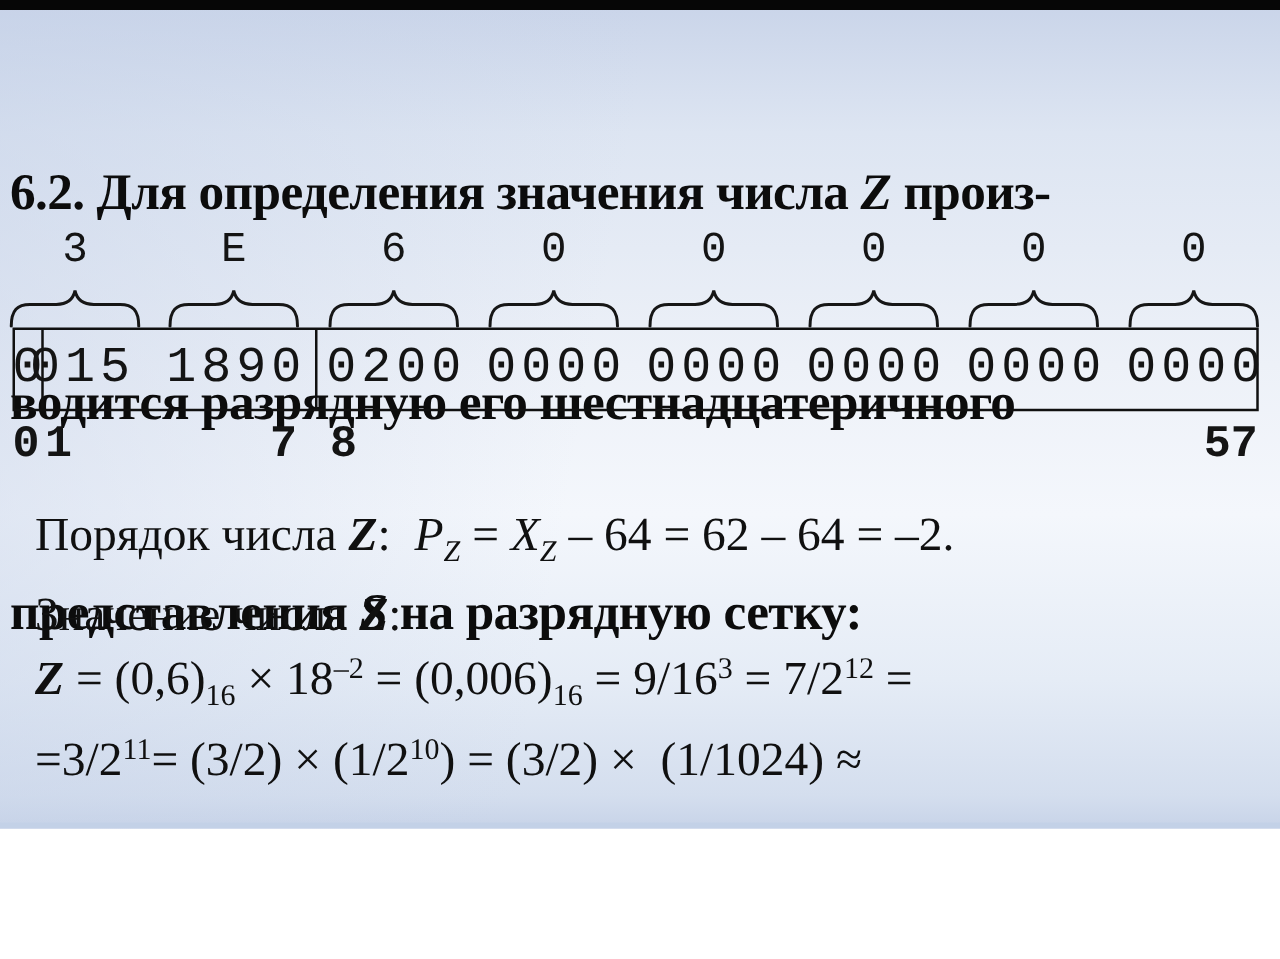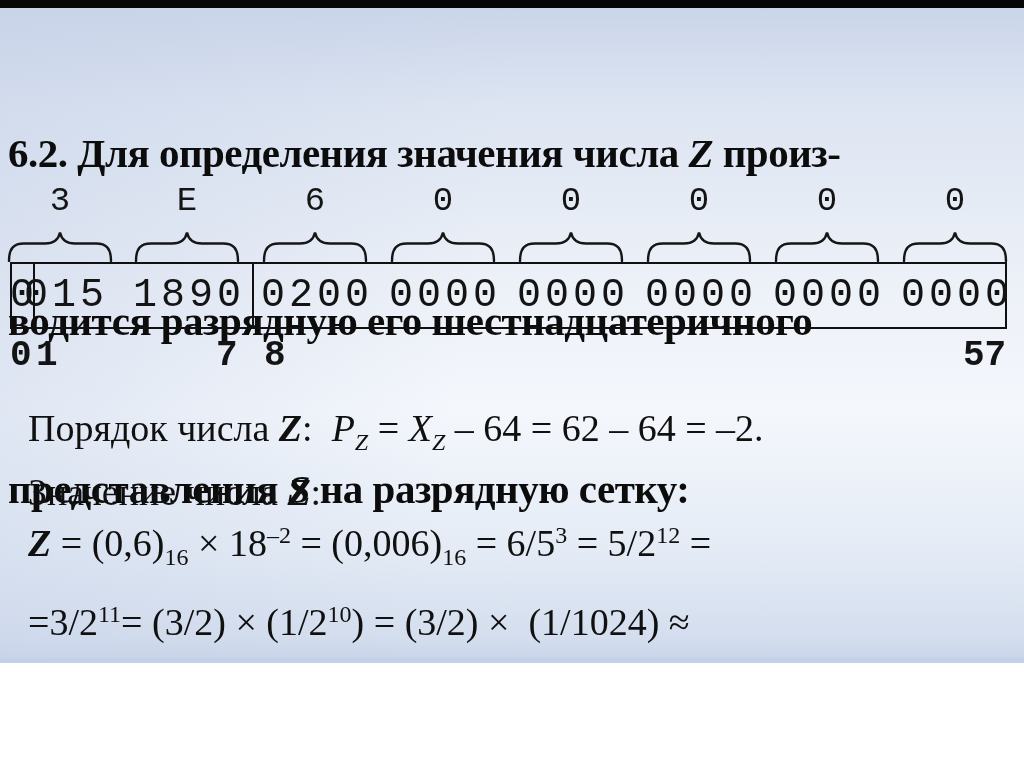--- a/index.html
+++ b/index.html
@@ -36,21 +36,21 @@
           font-size:40px;line-height:47px;letter-spacing:4px;}
   .signbit{position:absolute;top:272px;left:10px;font-size:40px;line-height:47px;}
   .g1{left:66px}.g2{left:189px}.g3{left:317px}.g4{left:445px}
   .g5{left:573px}.g6{left:701px}.g7{left:829px}.g8{left:957px}
 
   .idx{position:absolute;top:337px;font-size:36px;line-height:38px;font-weight:700;}
   .i0{left:10px}.i1{left:36px}.i7{left:216px}.i8{left:264px}.i31{left:963px}
 
   
   .line{position:absolute;left:8px;font-size:38px;line-height:68px;white-space:pre-wrap;color:#101010;margin-left:20px;}
-  .order{top:394px}.valh{top:458px}.c1{top:501px}.c2{top:580px}.c3{top:615px}
+  .order{top:394px}.valh{top:458px}.c1{top:501px}.c2{top:566px}.c3{top:615px}
   .it{font-style:italic;}
   .sb{font-size:24px;vertical-align:-9px;}
   .sp{font-size:24px;vertical-align:13px;}
 </style>
 </head>
 <body>
 
 <div class="slide">
   <div class="topbar"></div>
 
@@ -111,19 +111,19 @@
   <span class="mono idx i0">0</span>
   <span class="mono idx i1">1</span>
   <span class="mono idx i7">7</span>
   <span class="mono idx i8">8</span>
   <span class="mono idx i31">57</span>
 
   <div class="line order"><span>Порядок числа </span><span class="var">Z</span><span>:  </span><span class="it">P</span><span class="it sb">Z</span><span> = </span><span class="it">X</span><span class="it sb">Z</span><span> – 64 = 62 – 64 = –2.</span></div>
 
   <div class="line valh"><span>Значение числа </span><span class="var">Z</span><span>:</span></div>
 
-  <div class="line c1"><span class="var">Z</span><span> = (0,6)</span><span class="sb">16</span><span> × 18</span><span class="sp">–2</span><span> = (0,006)</span><span class="sb">16</span><span> = 6/5</span><span class="sp">3</span><span> = 5/2</span><span class="sp">12</span><span> =</span></div>
+  <div class="line c1"><span class="var">Z</span><span> = (0,6)</span><span class="sb">16</span><span> × 18</span><span class="sp">–2</span><span> = (0,006)</span><span class="sb">16</span><span> = 9/16</span><span class="sp">3</span><span> = 7/2</span><span class="sp">12</span><span> =</span></div>
 
   <div class="line c2"><span>=3/2</span><span class="sp">11</span><span>= (3/2) × (1/2</span><span class="sp">10</span><span>) = (3/2) ×  (1/1024) ≈</span></div>
 
 
   <div class="bottombar"></div>
 </div>
 
 </body></html>

